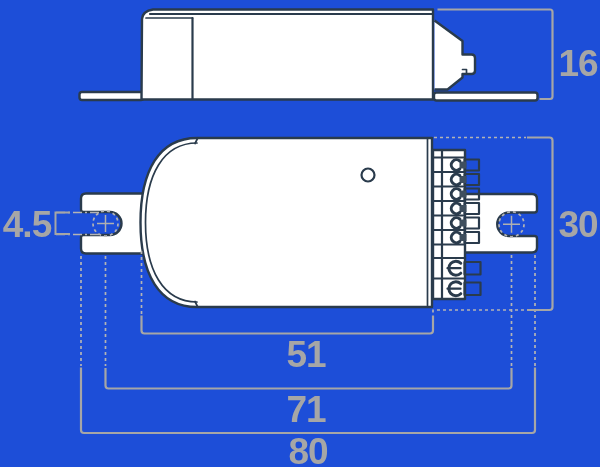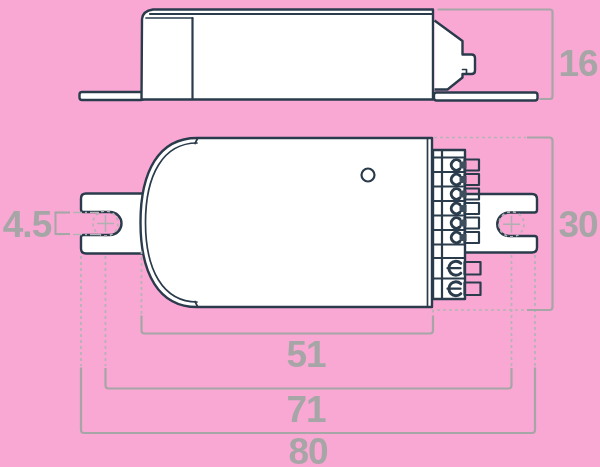--- a/index.html
+++ b/index.html
@@ -1,21 +1,21 @@
 <!DOCTYPE html>
 <html><head>
 <meta charset="utf-8">
 <style>
   :root{
     --line:#2a3b4c;
     --dim:#a6a6a6;
     --dash:#b4b4b4;
   }
   html,body{margin:0;padding:0;background:#ffffff;}
-  .stage{width:600px;height:467px;position:relative;background:#f9a8d4;overflow:hidden;}
+  .stage{width:600px;height:467px;position:relative;background:#1d4ed8;overflow:hidden;}
   svg{display:block;}
   .ln{stroke:var(--line);fill:none;stroke-width:2.2;stroke-linejoin:round;stroke-linecap:round;}
   .lnw{stroke:var(--line);fill:#ffffff;stroke-width:2.4;stroke-linejoin:round;}
   .thin{stroke-width:1.7;}
   .thick{stroke-width:3;}
   .screw{fill:#3f4f5e;stroke:none;}
   .dim{stroke:var(--dim);fill:none;stroke-width:2.2;stroke-linejoin:round;stroke-linecap:butt;}
   .dimthin{stroke:var(--dim);fill:none;stroke-width:2;}
   .dsh{stroke:var(--dash);fill:none;stroke-width:1.7;stroke-dasharray:3 3;}
   .dshdot{stroke:var(--dash);fill:none;stroke-width:1.7;stroke-dasharray:9 3 2 3;}

